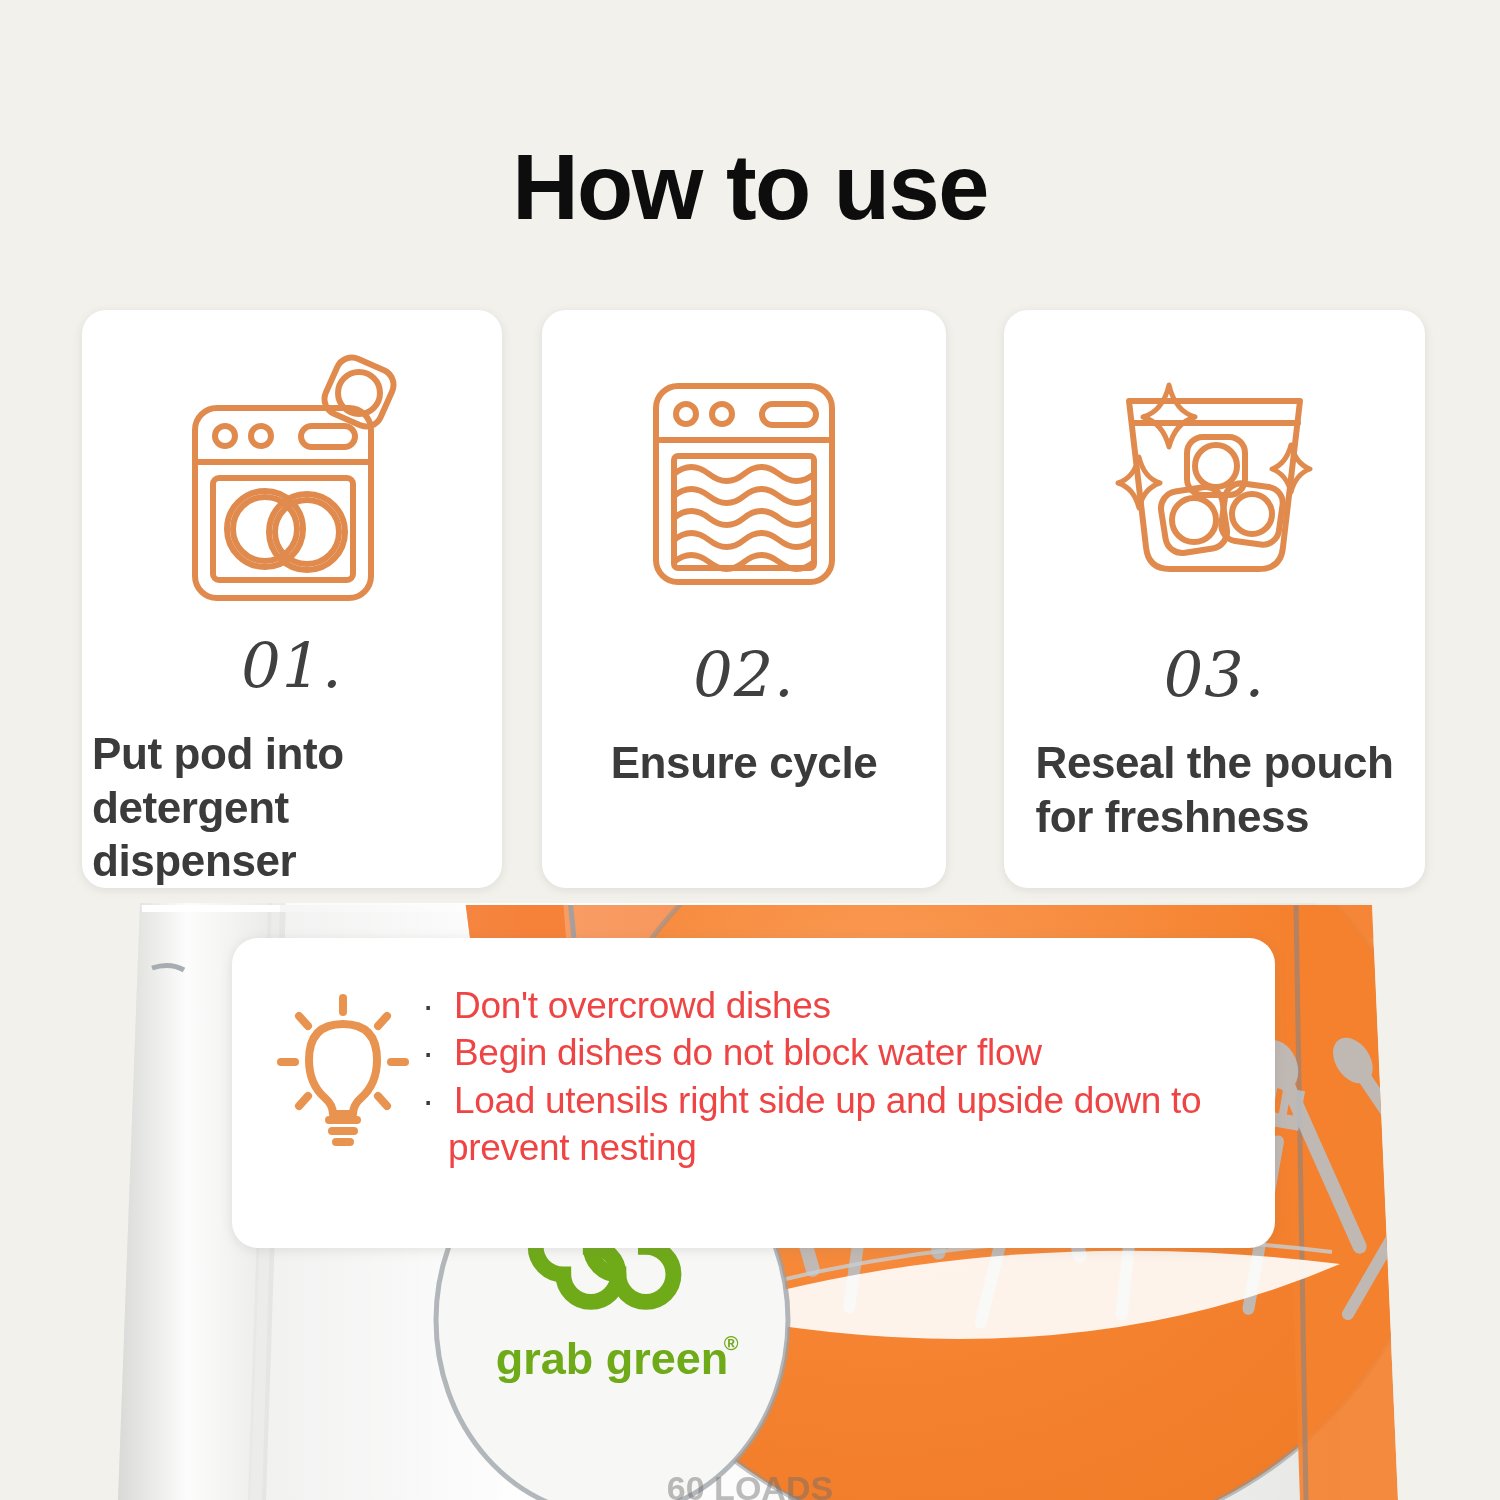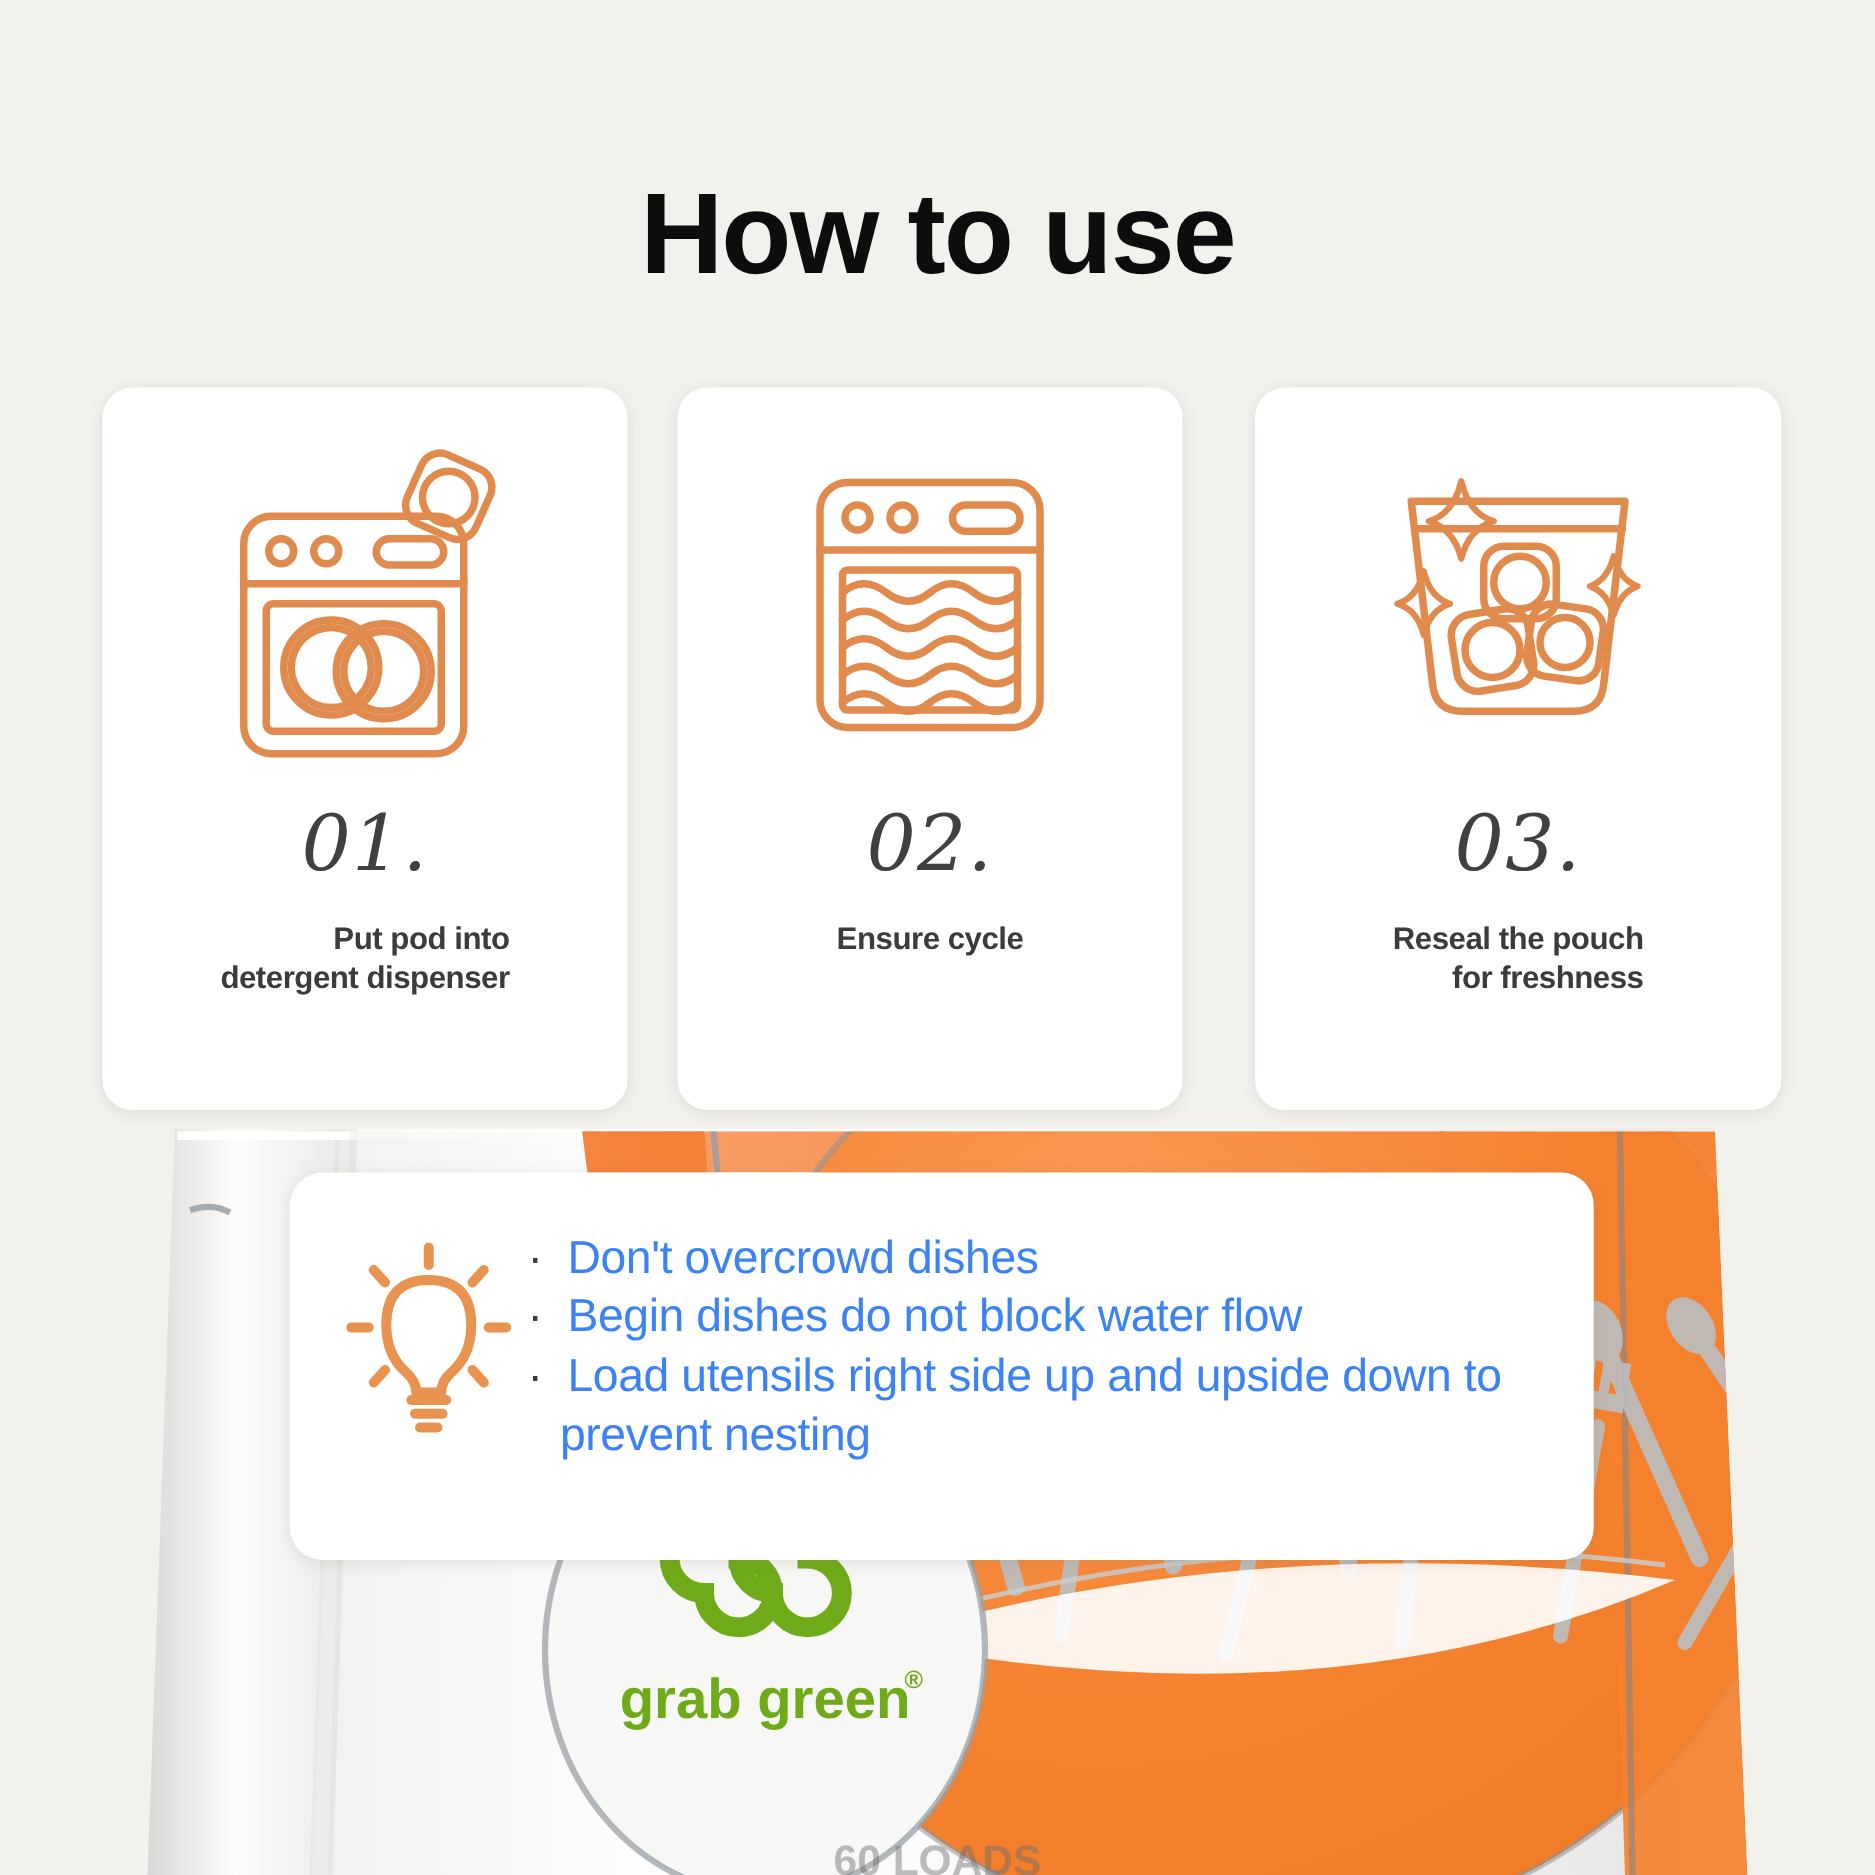--- a/index.html
+++ b/index.html
@@ -71,24 +71,24 @@
     font-style: italic;
     font-weight: 400;
     font-size: 62px;
     color: #404040;
     line-height: 1;
     margin-top: 8px;
     letter-spacing: 1px;
   }
   .card-label {
     margin-top: 30px;
-    font-size: 25px;
+    font-size: 44px;
     font-weight: bold;
     color: #3b3b3b;
-    text-align: right;
+    text-align: left;
     line-height: 1.22;
     letter-spacing: -0.4px;
     padding: 0 10px;
   }
 
   
   .tips-card {
     position: absolute;
     left: 232px;
     top: 938px;
@@ -105,21 +105,21 @@
   .tips-bulb {
     width: 150px;
     flex: 0 0 150px;
     display: flex;
     justify-content: center;
     padding-top: 12px;
   }
   .tips-list {
     flex: 1;
     font-size: 37px;
-    color: #3b82f6;
+    color: #ef4444;
     line-height: 1.28;
     letter-spacing: -0.3px;
     padding-left: 4px;
   }
   .tips-list .tip {
     display: block;
     text-indent: -26px;
     padding-left: 26px;
   }
   .tips-list .tip::before {

